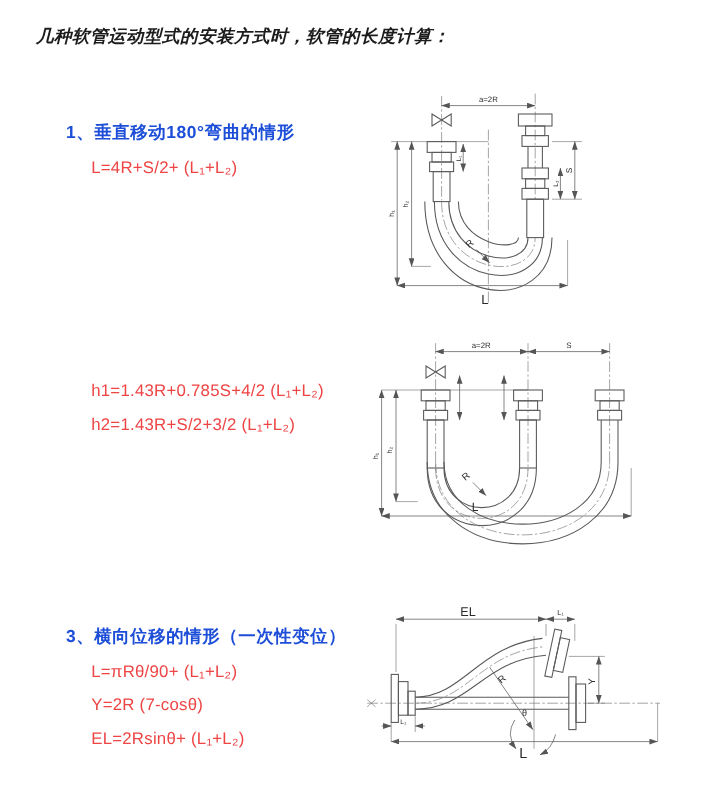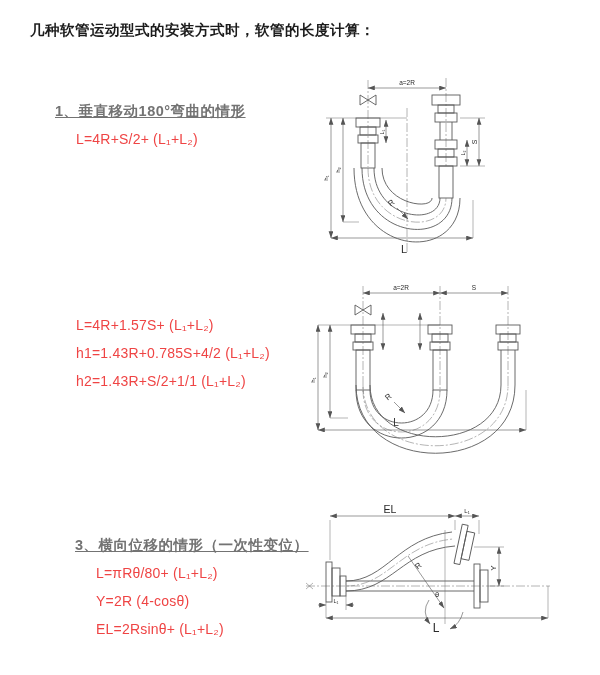--- a/index.html
+++ b/index.html
@@ -4,52 +4,51 @@
 <style>
   html,body{margin:0;padding:0;}
   body{
     width:600px;height:675px;position:relative;overflow:hidden;
     background:#ffffff;
     font-family:"Liberation Sans","DejaVu Sans",sans-serif;
     color:#222;
   }
   .page-title{
     position:absolute;left:30px;top:21px;
-    font-size:14.5px;font-weight:600;letter-spacing:0.5px;color:#1c1c1c;
+    font-size:14.5px;font-weight:600;letter-spacing:0.5px;color:#1c1c1c;font-style:italic;
   }
   .sec{position:absolute;left:55px;}
-  .sec-h{font-size:14.5px;font-weight:600;letter-spacing:0.5px;line-height:20px;color:#737373;text-decoration:underline;}
+  .sec-h{font-size:14.5px;font-weight:600;letter-spacing:0.5px;line-height:20px;color:#1d4ed8;}
   .f{margin-top:9px;padding-left:21px;font-size:14px;font-weight:500;line-height:19px;color:#ef4444;letter-spacing:0.2px;}
   .diag{position:absolute;}
   svg text{fill:#2a2a2a;font-family:"Liberation Sans","DejaVu Sans",sans-serif;}
   .cad{stroke:#5a5a5a;stroke-width:0.9;fill:none;}
   .cadthin{stroke:#6a6a6a;stroke-width:0.5;fill:none;}
   .dim{stroke:#555;stroke-width:0.6;fill:none;}
   .cl{stroke:#777;stroke-width:0.55;fill:none;stroke-dasharray:9 2 2 2;}
 </style>
 </head>
 <body>
 
 <div class="page-title">几种软管运动型式的安装方式时，软管的长度计算：</div>
 
 <div class="sec" style="top:101px;">
   <div class="sec-h">1、垂直移动180°弯曲的情形</div>
   <div class="f">L=4R+S/2+ (L₁+L₂)</div>
 </div>
 
 <div class="sec" style="top:307px;">
-  <div class="f">L=4R+1.57S+ (L₁+L₂)</div>
   <div class="f">h1=1.43R+0.785S+4/2 (L₁+L₂)</div>
-  <div class="f">h2=1.43R+S/2+1/1 (L₁+L₂)</div>
+  <div class="f">h2=1.43R+S/2+3/2 (L₁+L₂)</div>
 </div>
 
-<div class="sec" style="top:535px;margin-left:20px;">
+<div class="sec" style="top:521px;">
   <div class="sec-h">3、横向位移的情形（一次性变位）</div>
-  <div class="f">L=πRθ/80+ (L₁+L₂)</div>
-  <div class="f">Y=2R (4-cosθ)</div>
+  <div class="f">L=πRθ/90+ (L₁+L₂)</div>
+  <div class="f">Y=2R (7-cosθ)</div>
   <div class="f">EL=2Rsinθ+ (L₁+L₂)</div>
 </div>
 
 <svg class="diag" style="left:313px;top:72px;" width="277" height="188" viewBox="0 0 277 188">
   <defs>
     <marker id="m1" markerWidth="7" markerHeight="5" refX="6.8" refY="2.4" orient="auto-start-reverse" markerUnits="userSpaceOnUse">
       <path d="M0,0 L7,2.4 L0,4.8 Z" fill="#555"></path>
     </marker>
     <pattern id="hp1" width="4" height="4" patternUnits="userSpaceOnUse">
       <path d="M0,0 L4,4 M4,0 L0,4" stroke="#8a8a8a" stroke-width="0.5"></path>

